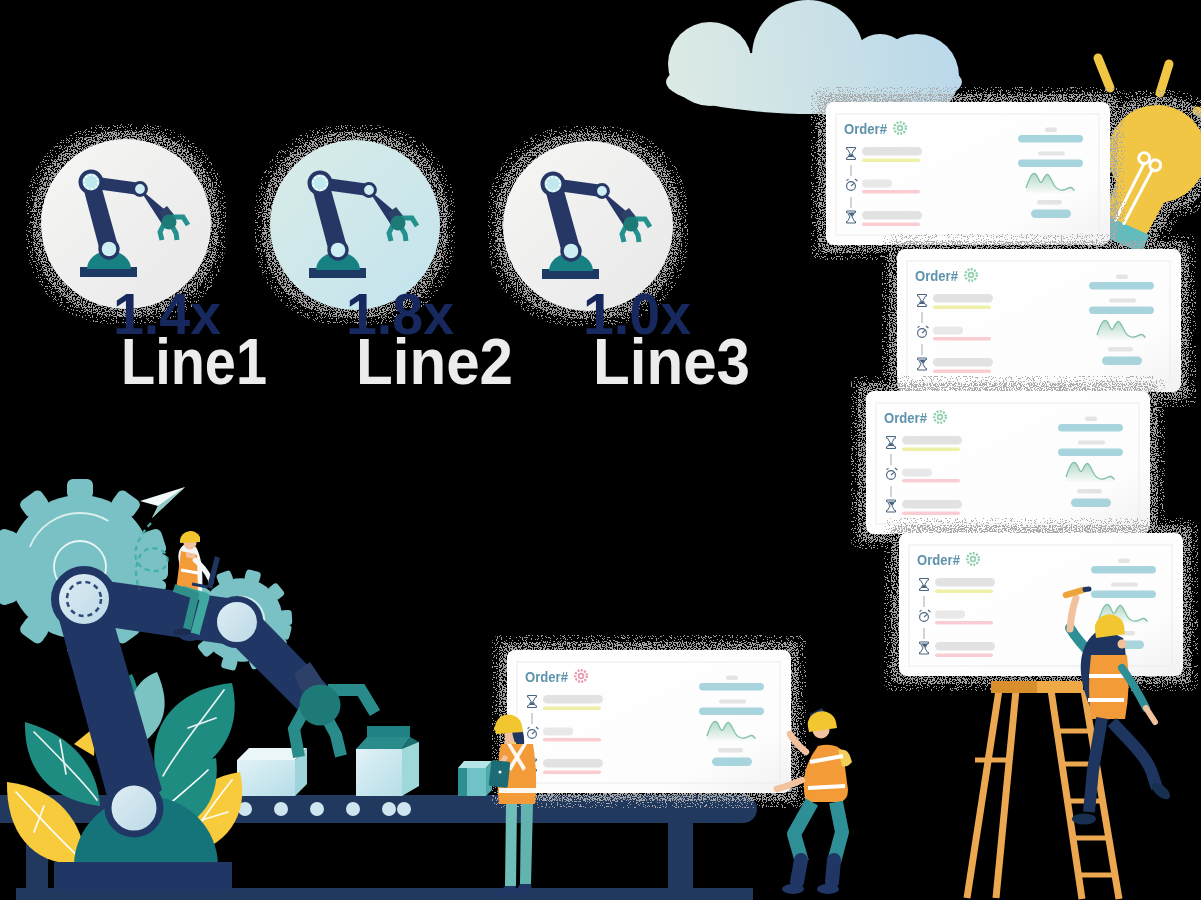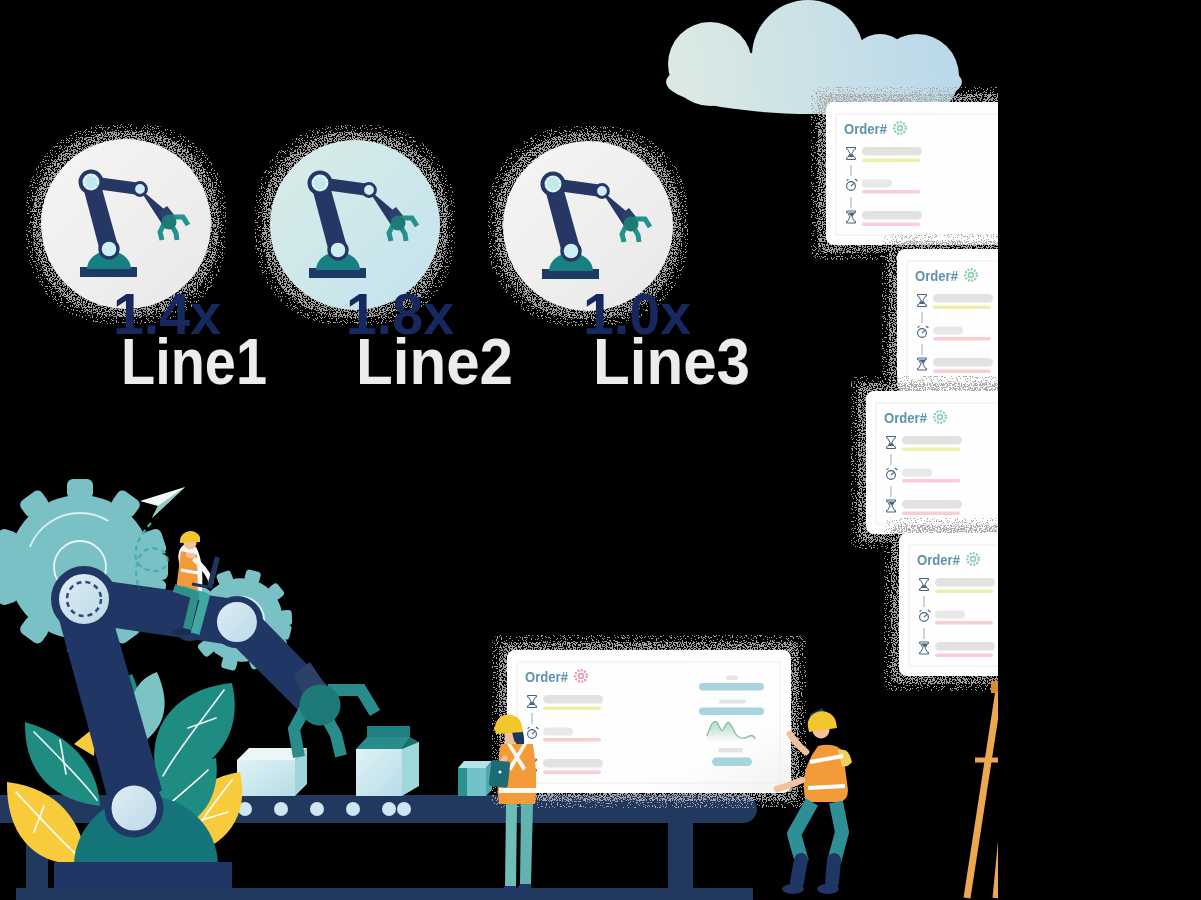--- a/index.html
+++ b/index.html
@@ -1,16 +1,16 @@
 <!DOCTYPE html>
 <html><head>
 <meta charset="utf-8">
 <style>
   html,body{margin:0;padding:0;background:#000;}
-  #stage{position:relative;width:998px;height:900px;background:#000;overflow:hidden;
+  #stage{position:relative;width:1201px;height:900px;background:#000;overflow:hidden;
     font-family:"Liberation Sans", sans-serif;}
 </style>
 </head>
 <body>
 <div id="stage">
 <svg width="1201" height="900" viewBox="0 0 1201 900">
 <defs>
   <linearGradient id="cardBg" x1="0" y1="0" x2="1" y2="1">
     <stop offset="0" stop-color="#ffffff"></stop>
     <stop offset="0.75" stop-color="#fdfdfd"></stop>

